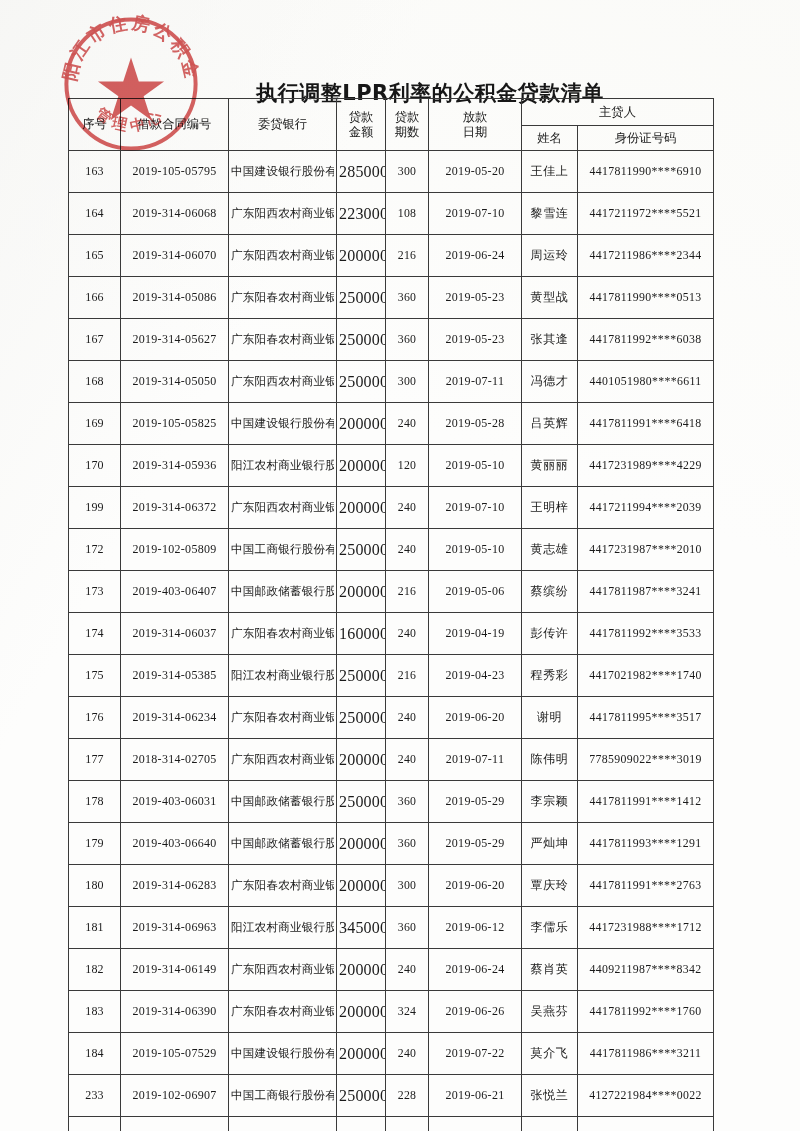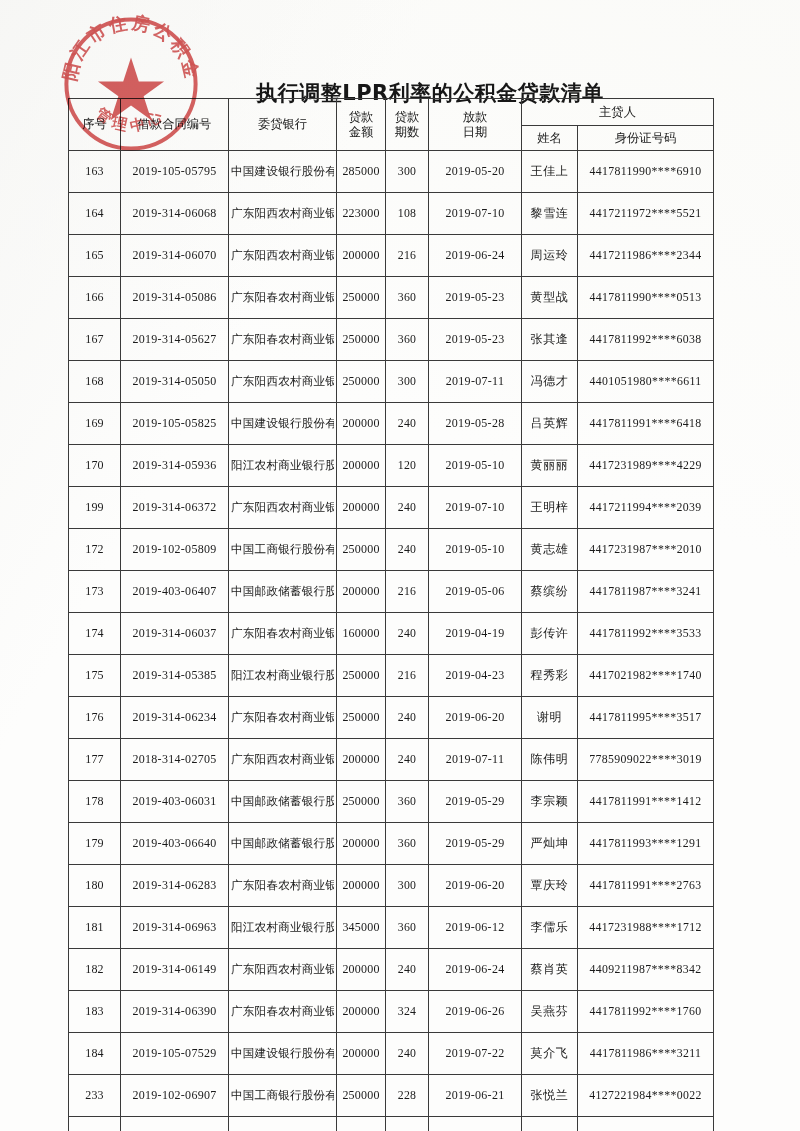--- a/index.html
+++ b/index.html
@@ -110,21 +110,21 @@
   td.col-con     { font-size: 12px; letter-spacing: 0.3px; margin-left: 24px; }
   td.col-bank {
     font-size: 11.6px;
     white-space: normal;
     line-height: 1.3;
     letter-spacing: 0.2px;
     text-align: center;
     padding: 0 1px;
     font-family: "DejaVu Sans", "Liberation Sans", sans-serif;
   }
-  td.col-amt     { font-size: 12px; letter-spacing: 0.2px; }
+  td.col-amt     { font-size: 16px; letter-spacing: 0.2px; }
   td.col-term    { font-size: 11.8px; letter-spacing: 0.2px; }
   td.col-date    { font-size: 12px; letter-spacing: 0.3px; }
   td.col-name {
     font-size: 12px;
     letter-spacing: 0.6px;
     font-family: "DejaVu Sans", "Liberation Sans", sans-serif;
   }
   td.col-id      { font-size: 11.8px; letter-spacing: 0.35px; }
 
   

